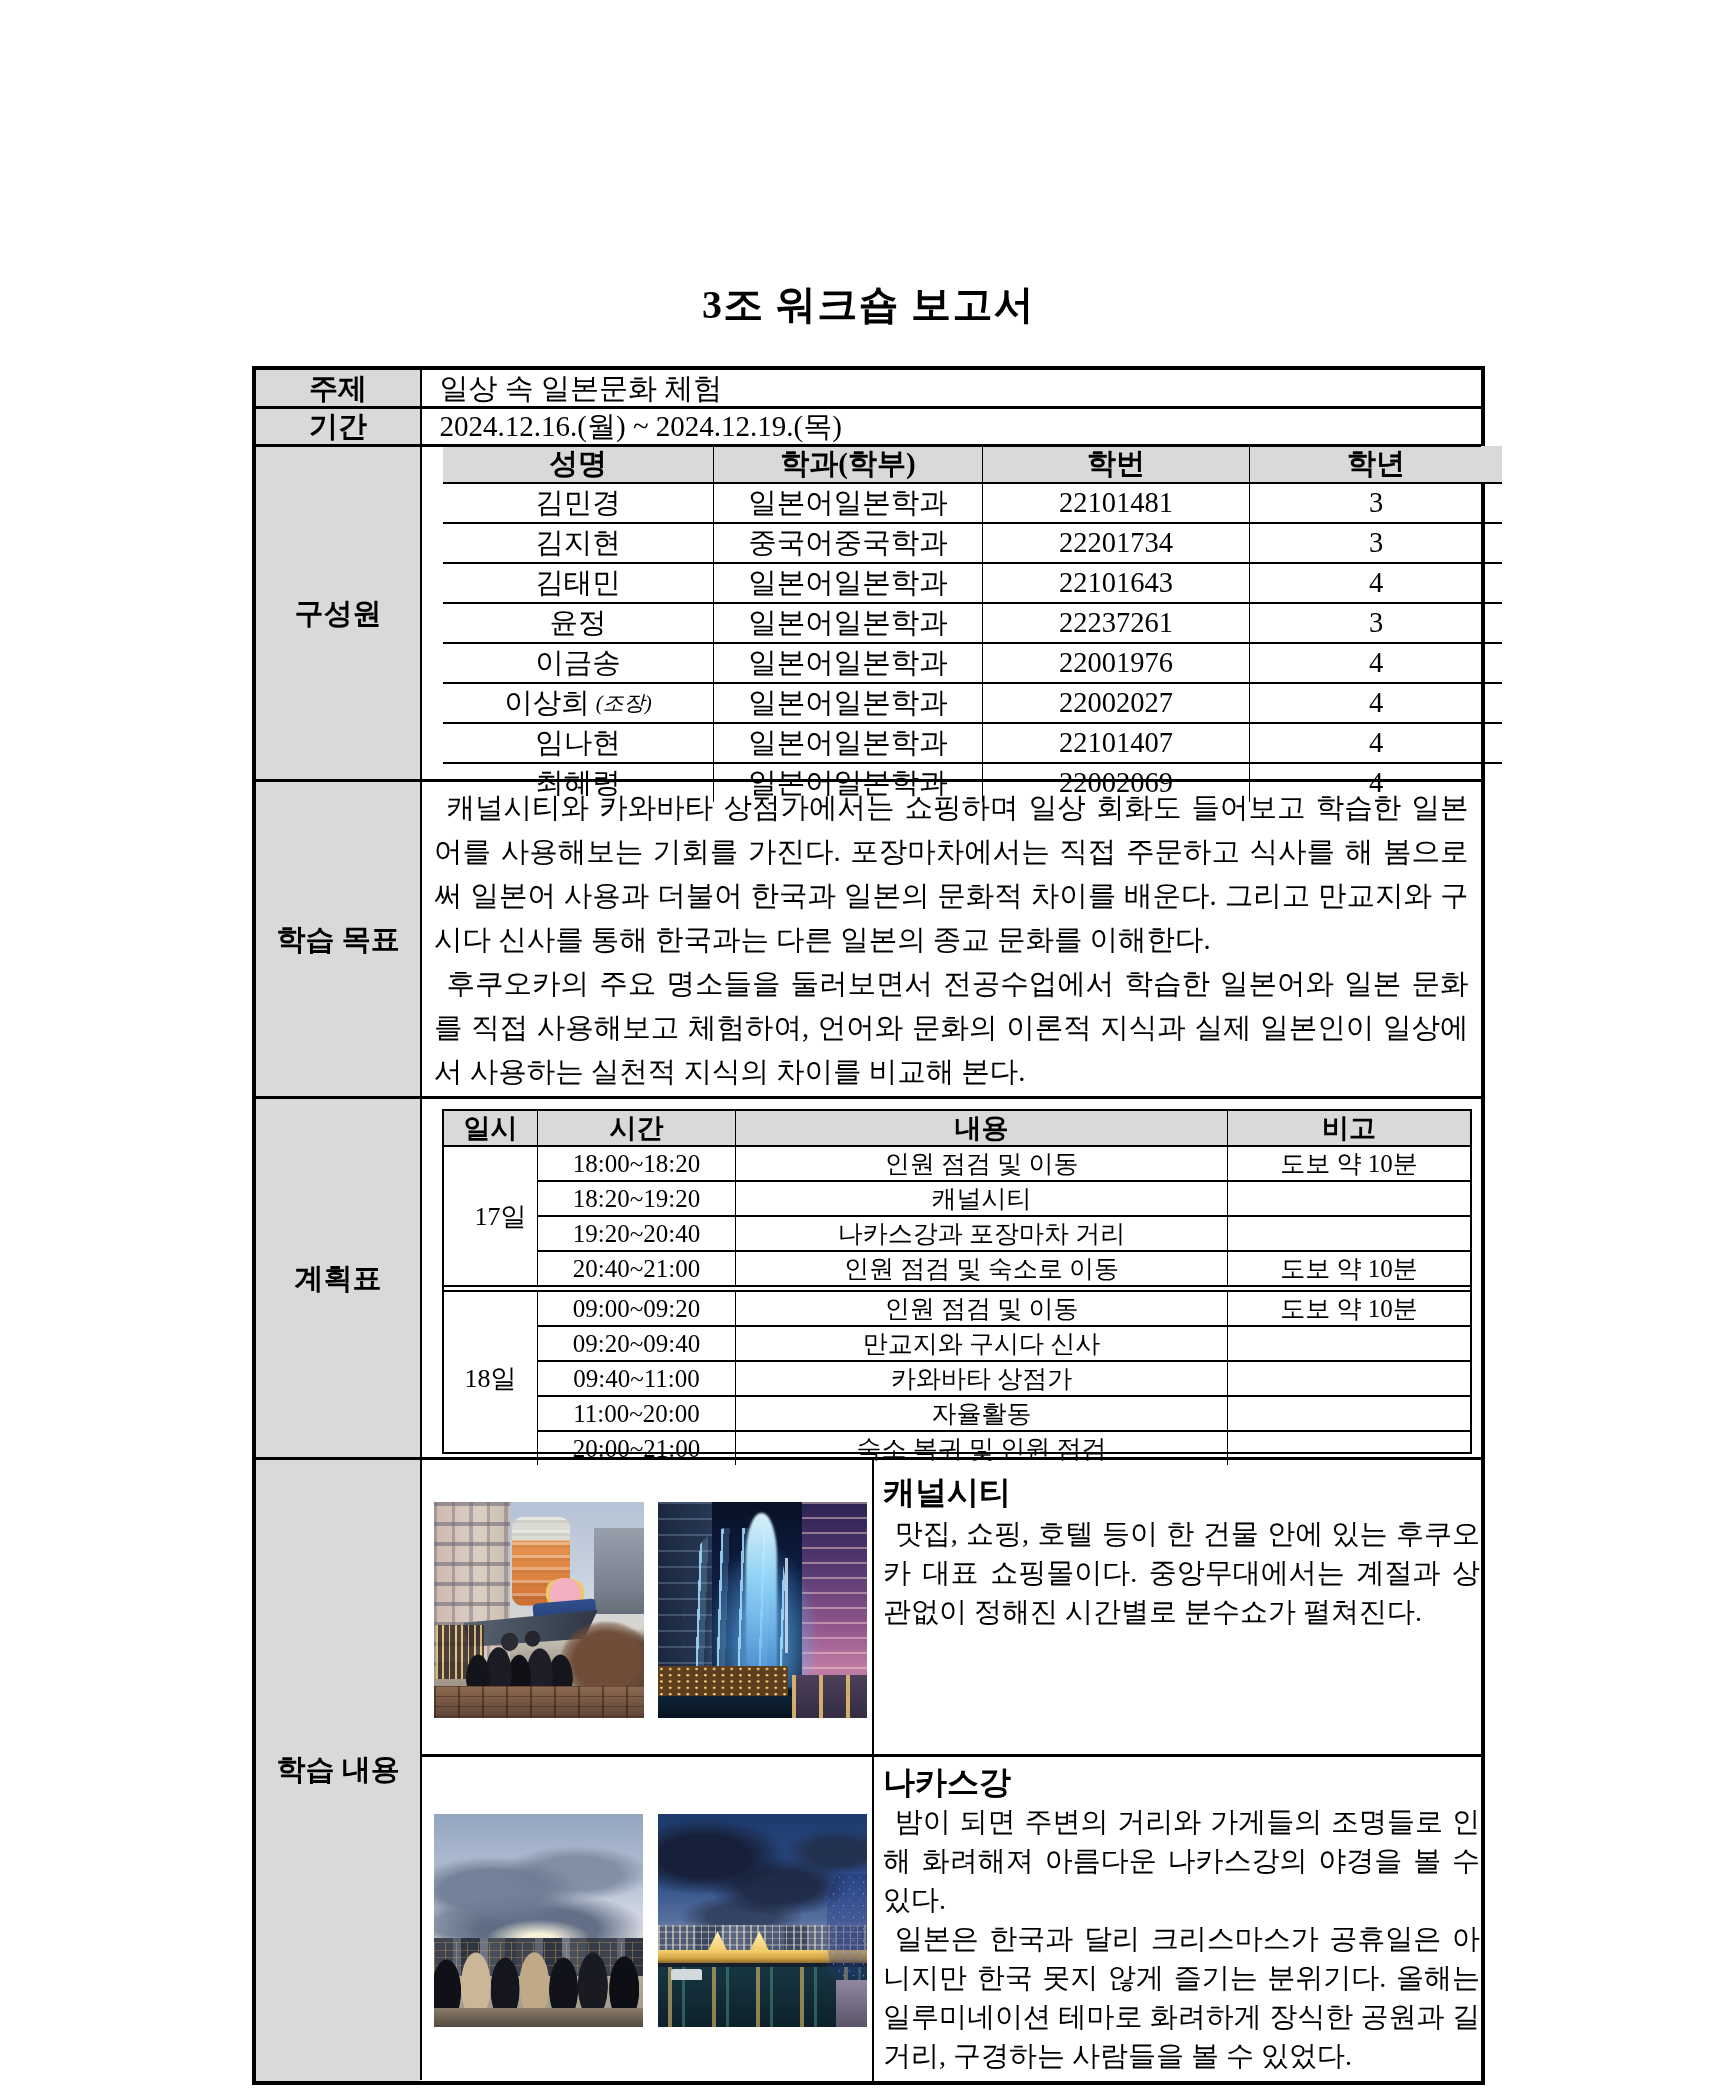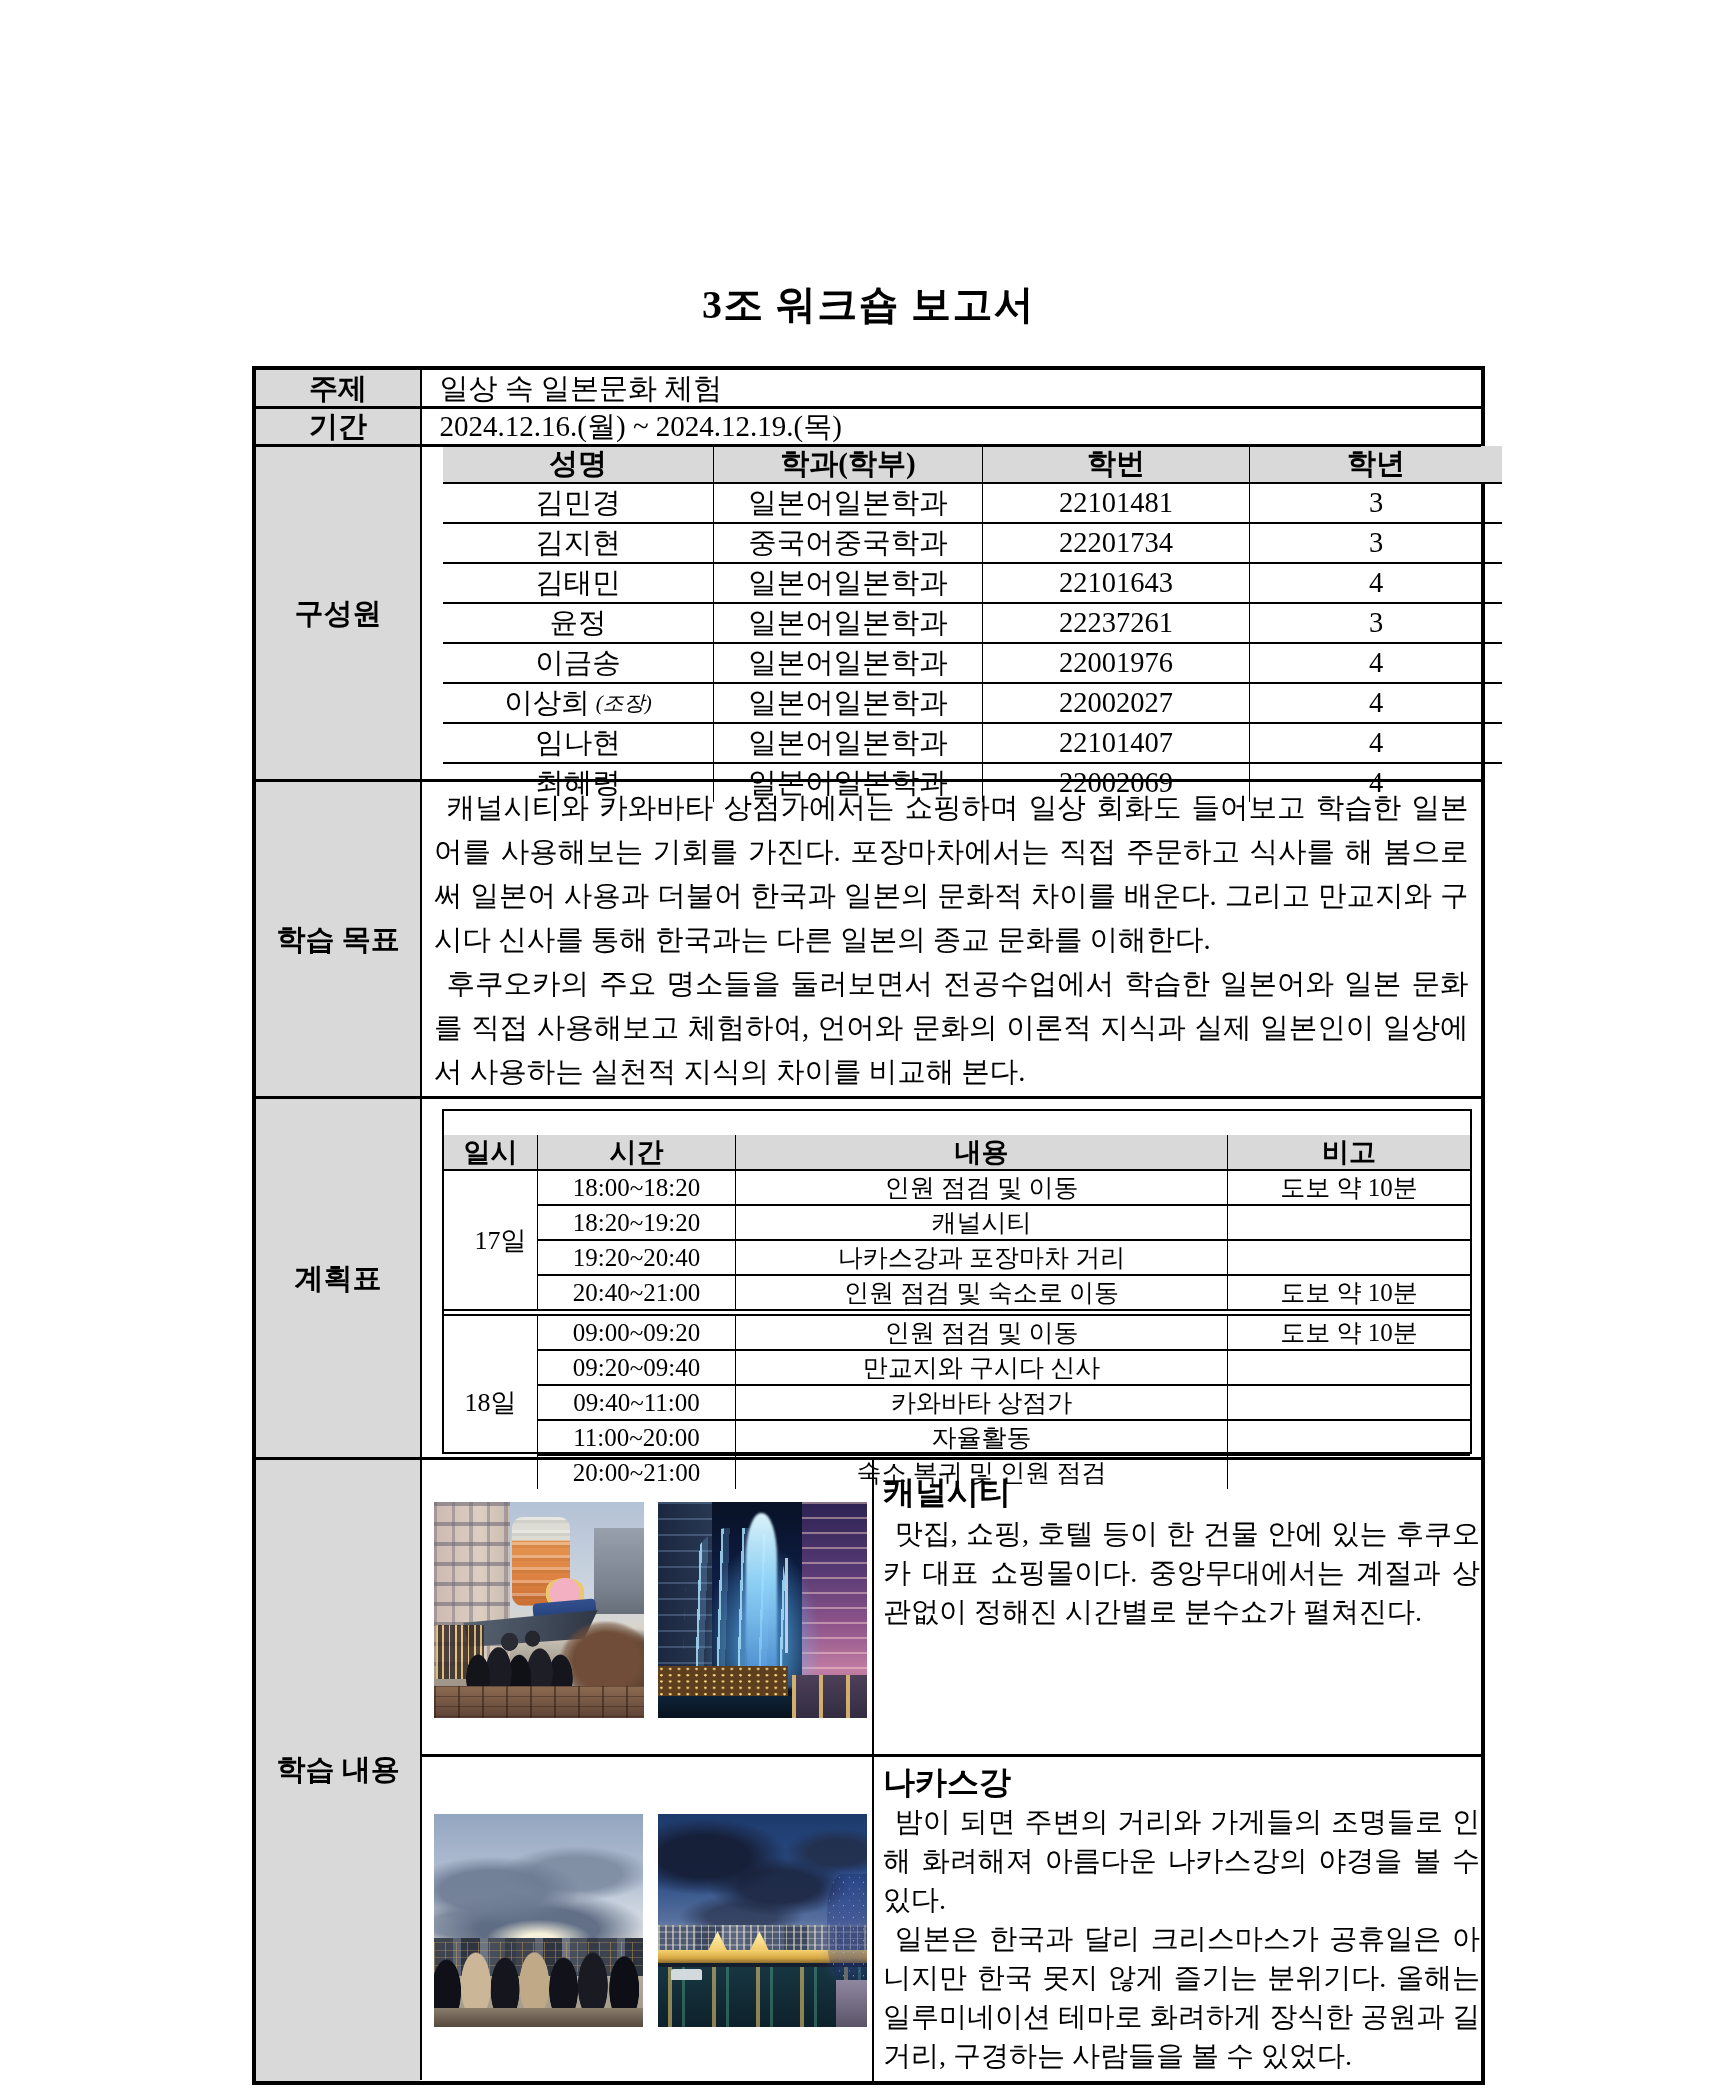--- a/index.html
+++ b/index.html
@@ -71,21 +71,21 @@
     text-align: justify; overflow: hidden;
   }
   .goals p { margin: 0; text-indent: 12.6px; }
 
   
   .plan {
     position: absolute; left: 186px; top: 739px; width: 1030px; height: 345px;
     border: 2.9px solid #000; display: flex; flex-direction: column; font-size: 25px;
     background: #fff;
   }
-  .phead { display: flex; height: 34px; background: #d9d9d9; font-weight: 700; font-size: 27px; margin-top: 24px; }
+  .phead { display: flex; height: 34px; background: #d9d9d9; font-weight: 700; font-size: 27px; }
   .phc { display: flex; align-items: center; justify-content: center; }
   .phc1 { width: 93px; } .phc2 { width: 198px; } .phc3 { width: 492px; } .phc4 { flex: 1; }
   .pbody { flex: 1; display: flex; }
   .pdays { width: 93px; display: flex; flex-direction: column; }
   .pday { display: flex; align-items: center; justify-content: center; border-top: 2.1px solid #000; font-size: 26px; }
   .pday1 { flex: 4 4 0; padding-left: 20px; }
   .pday2 { flex: 5 5 0; border-top: 7.6px double #000; }
   .prows { flex: 1; display: flex; flex-direction: column; }
   .prow { flex: 1 1 0; display: flex; border-top: 2.1px solid #000; }
   .prow.dbl { border-top: 7.6px double #000; }

